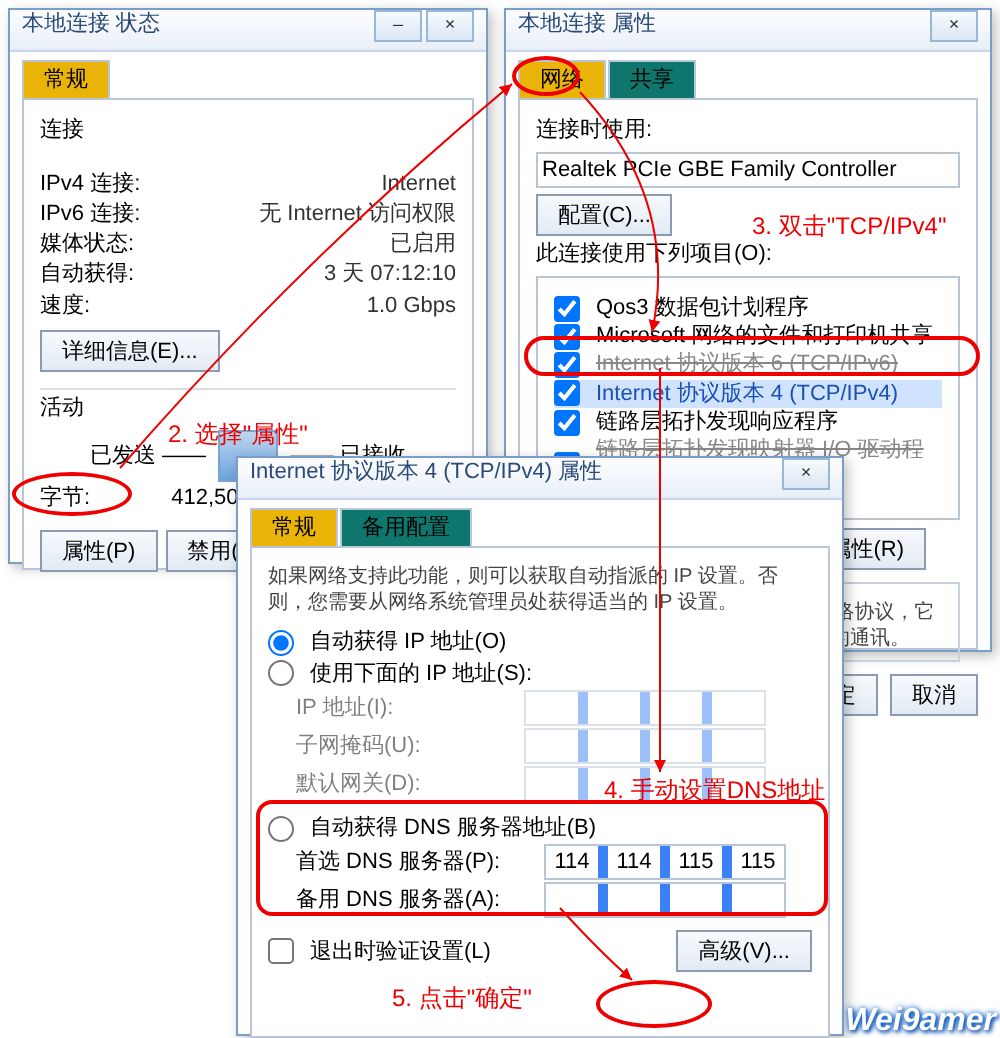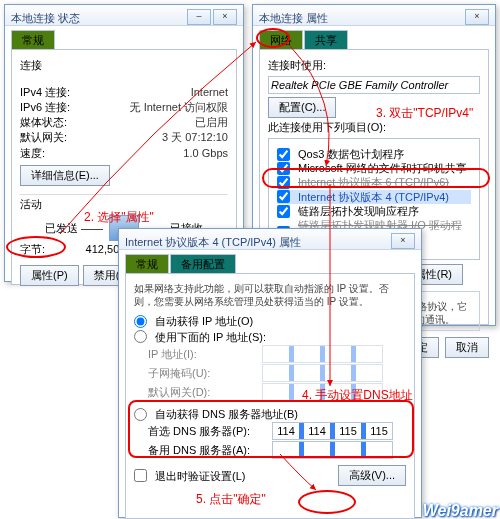--- a/index.html
+++ b/index.html
@@ -1,22 +1,22 @@
 <!DOCTYPE html>
 <html><head>
 <meta charset="utf-8">
 <style>
 body{margin:0;font:11px/1.3 "Microsoft YaHei","SimSun",sans-serif;background:#fff;width:500px;height:519px;position:relative;overflow:hidden;color:#000}
 .wnd{position:absolute;background:#fff;border:1px solid #7a9ec7;box-shadow:2px 2px 6px rgba(0,0,0,.25)}
-.titlebar{height:20px;background:linear-gradient(#fdfdff,#e8eff8);border-bottom:1px solid #c7d6ea;display:flex;align-items:flex-end;padding:0 6px;font-size:11px;color:#2a4a78}
+.titlebar{height:20px;background:linear-gradient(#fdfdff,#e8eff8);border-bottom:1px solid #c7d6ea;display:flex;align-items:flex-start;padding:0 6px;font-size:11px;color:#2a4a78}
 .titlebar .tbtns{margin-left:auto;display:flex;gap:2px}
 .tbtn{width:22px;height:14px;border:1px solid #9ab6d9;background:linear-gradient(#f6fafd,#dae7f5);display:flex;align-items:center;justify-content:center;font-size:9px;color:#333}
 .tabs{display:flex;padding:4px 6px 0;gap:1px}
 .tab{padding:2px 10px;border:1px solid #b9c6d8;border-bottom:none;background:#0f766e;font-size:11px}
-.tab.sel{background:#4d7c0f}
+.tab.sel{background:#eab308}
 .tabbody{border:1px solid #b9c6d8;margin:0 6px 6px;padding:8px;background:#fff}
 .group{border:1px solid #c7d2df;padding:6px 8px 8px;margin-bottom:8px;position:relative}
 .group .gt{position:absolute;top:-7px;left:8px;background:#fff;padding:0 4px;font-size:11px}
 .row{display:flex;align-items:center;margin:1px 0;gap:4px}
 .lbl{flex:0 0 auto}
 .val{margin-left:auto;color:#333}
 .btn{padding:2px 10px;border:1px solid #8a9bb3;background:linear-gradient(#f7fafd,#e2eaf3);font-size:11px}
 .btmbtns{display:flex;justify-content:flex-end;gap:6px;padding:6px}
 input[type=text]{border:1px solid #b7c5d7;height:16px;padding:0 2px;font:11px/16px sans-serif}
 input[type=checkbox],input[type=radio]{margin:0 4px 0 0;vertical-align:middle}
@@ -54,21 +54,21 @@
         </div>
       <div class="row">
           <span class="lbl">IPv6 连接:</span>
           <span class="val">无 Internet 访问权限</span>
         </div>
       <div class="row">
           <span class="lbl">媒体状态:</span>
           <span class="val">已启用</span>
         </div>
       <div class="row">
-          <span class="lbl">默认网关:</span>
+          <span class="lbl">自动获得:</span>
           <span class="val">3 天 07:12:10</span>
         </div>
       <div class="row">
           <span class="lbl">速度:</span>
           <span class="val">1.0 Gbps</span>
         </div>
       <button class="btn" style="margin-top:4px">详细信息(E)...</button>
     </div>
     <div style="border-top:1px solid #ddd;margin:4px 0 2px"></div>
     <div>活动</div>
@@ -101,21 +101,21 @@
         <div class="tbtn">×</div>
       </div>
   </div>
   <div class="tabs">
     <div class="tab sel">网络</div>
     <div class="tab">共享</div>
   </div>
   <div class="tabbody" style="height:258px">
     <div>连接时使用:</div>
     <div class="row" style="margin:3px 0">
-        <input type="text" readonly="" style="flex: 1 1 0%; font-style: italic;" value="Realtek PCIe GBE Family Controller">
+        <input type="text" readonly="" style="flex: 1 1 0%;" value="Realtek PCIe GBE Family Controller">
       </div>
     <div class="row" style="justify-content:flex-start">
         <button class="btn">配置(C)...</button>
       </div>
     <div style="margin-top:2px">此连接使用下列项目(O):</div>
     <div class="list" id="pitems">
         <div class="row">
           <input type="checkbox" checked="" style="">
           <span style="">Qos3 数据包计划程序</span>
         </div>

